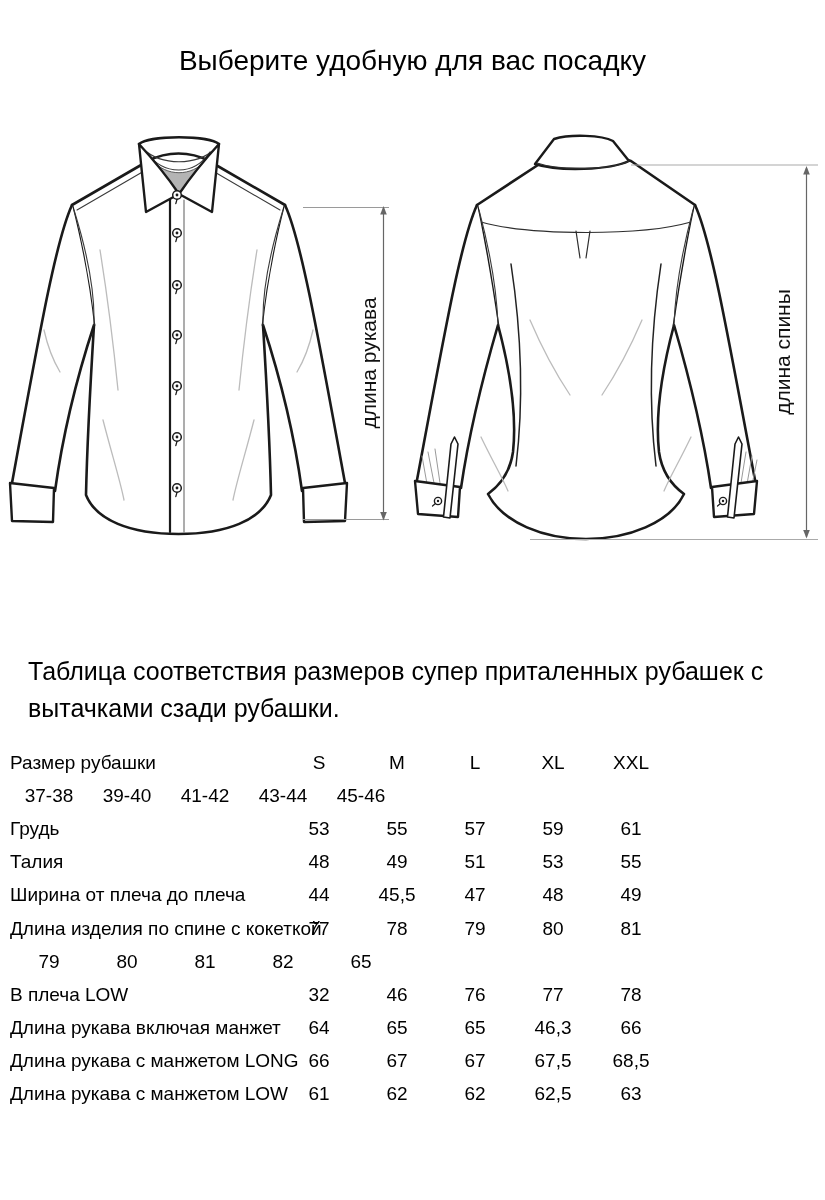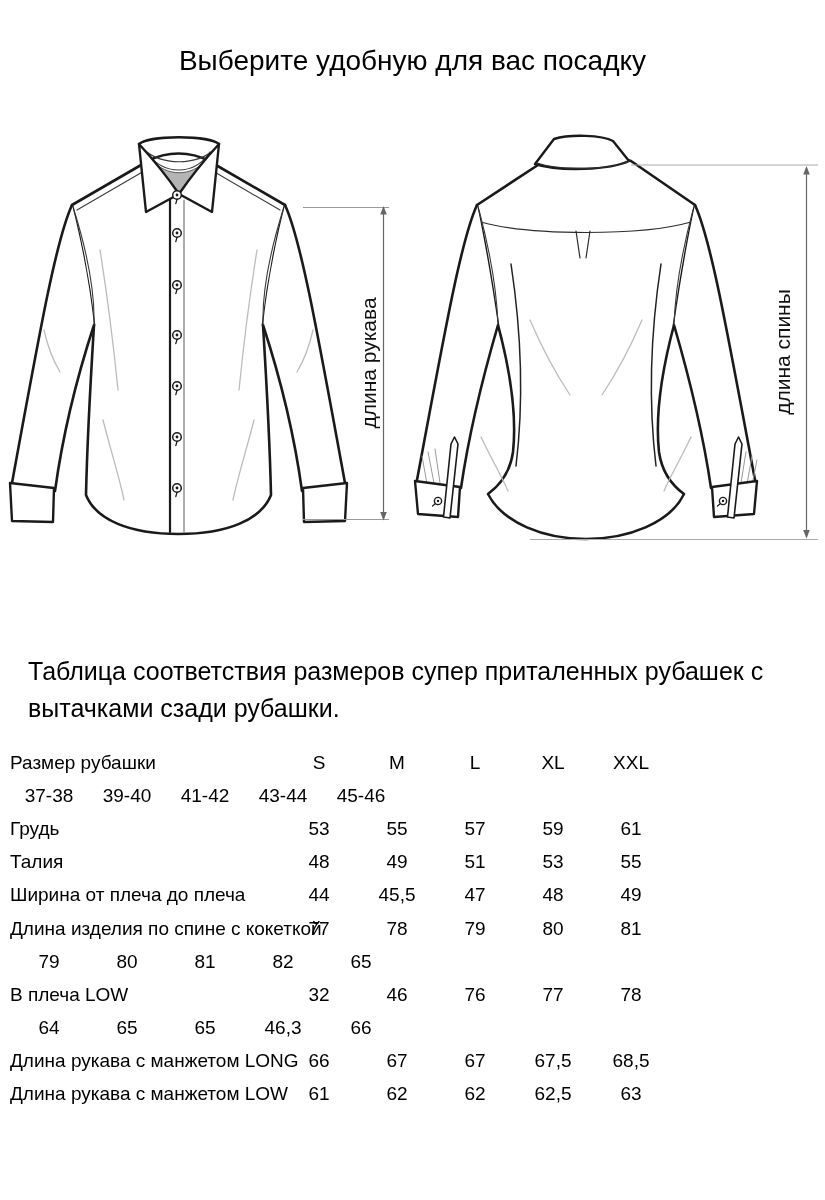--- a/index.html
+++ b/index.html
@@ -237,20 +237,21 @@
       </div>
       <div class="size-row">
         <span class="rlabel">В плеча LOW</span>
         <span class="rcell">32</span>
         <span class="rcell">46</span>
         <span class="rcell">76</span>
         <span class="rcell">77</span>
         <span class="rcell">78</span>
       </div>
       <div class="size-row">
+        <span class="rlabel">Длина рукава включая манжет</span>
         <span class="rcell">64</span>
         <span class="rcell">65</span>
         <span class="rcell">65</span>
         <span class="rcell">46,3</span>
         <span class="rcell">66</span>
       </div>
       <div class="size-row">
         <span class="rlabel">Длина рукава с манжетом LONG</span>
         <span class="rcell">66</span>
         <span class="rcell">67</span>

